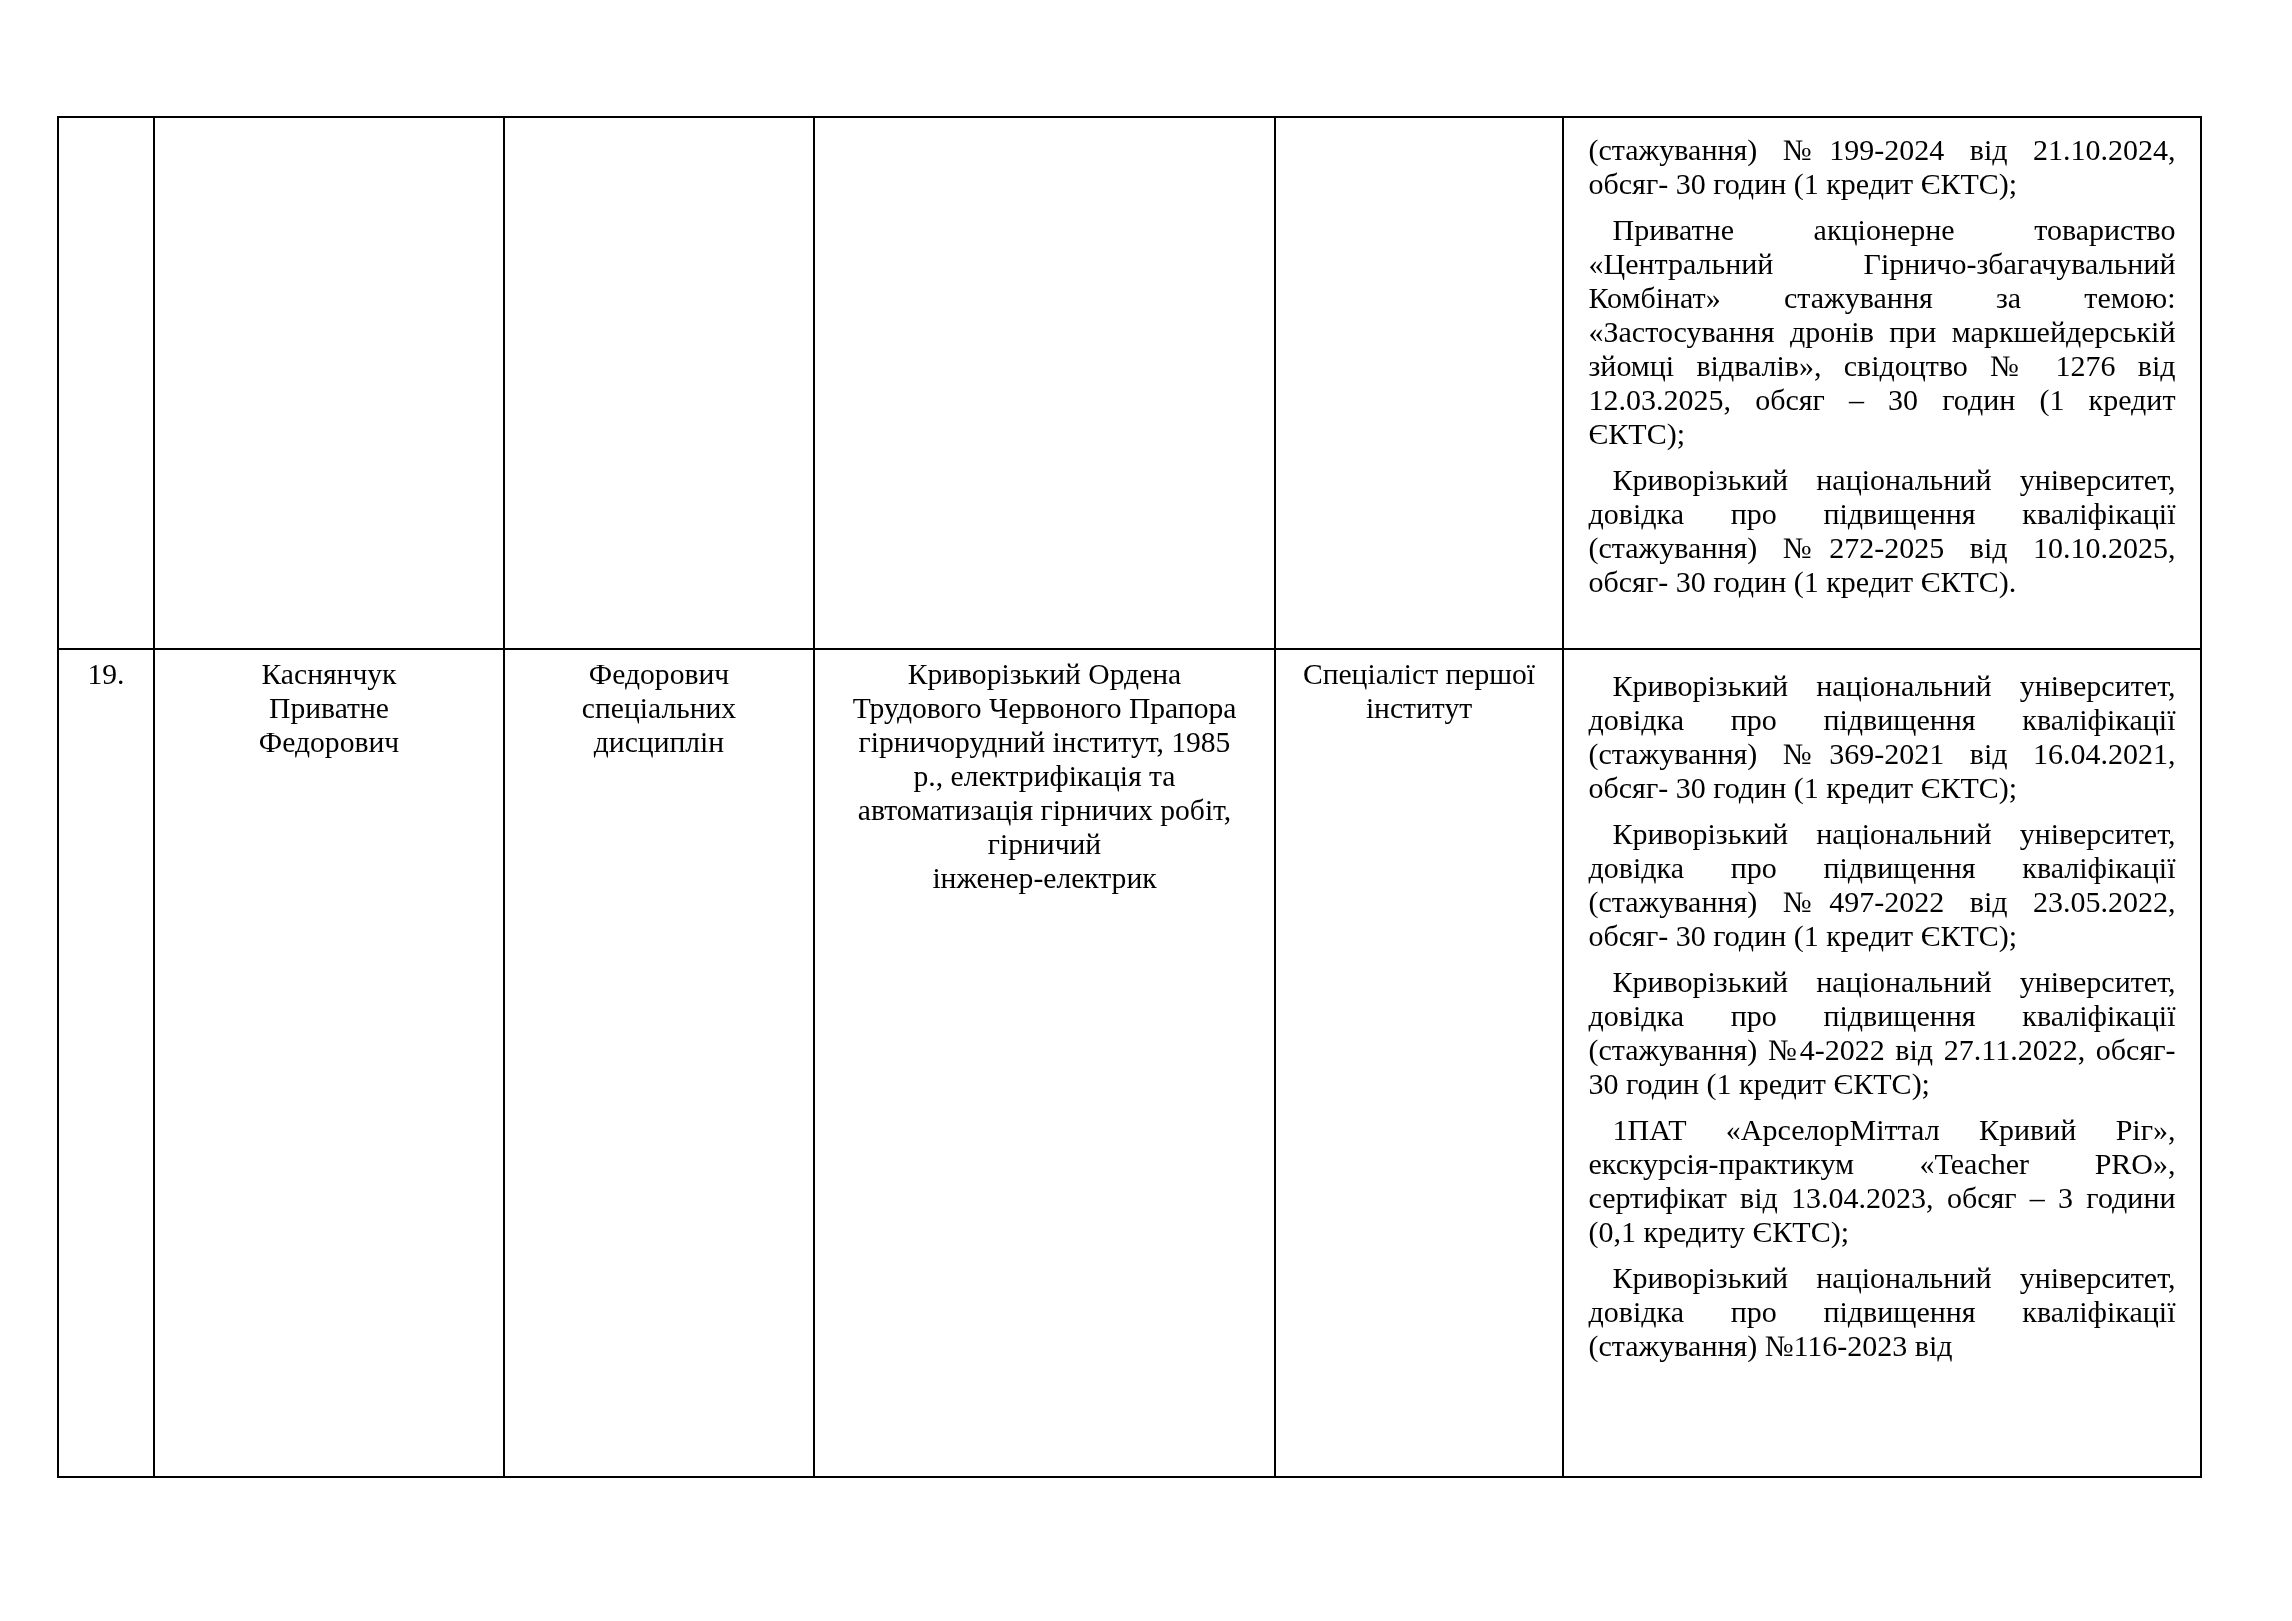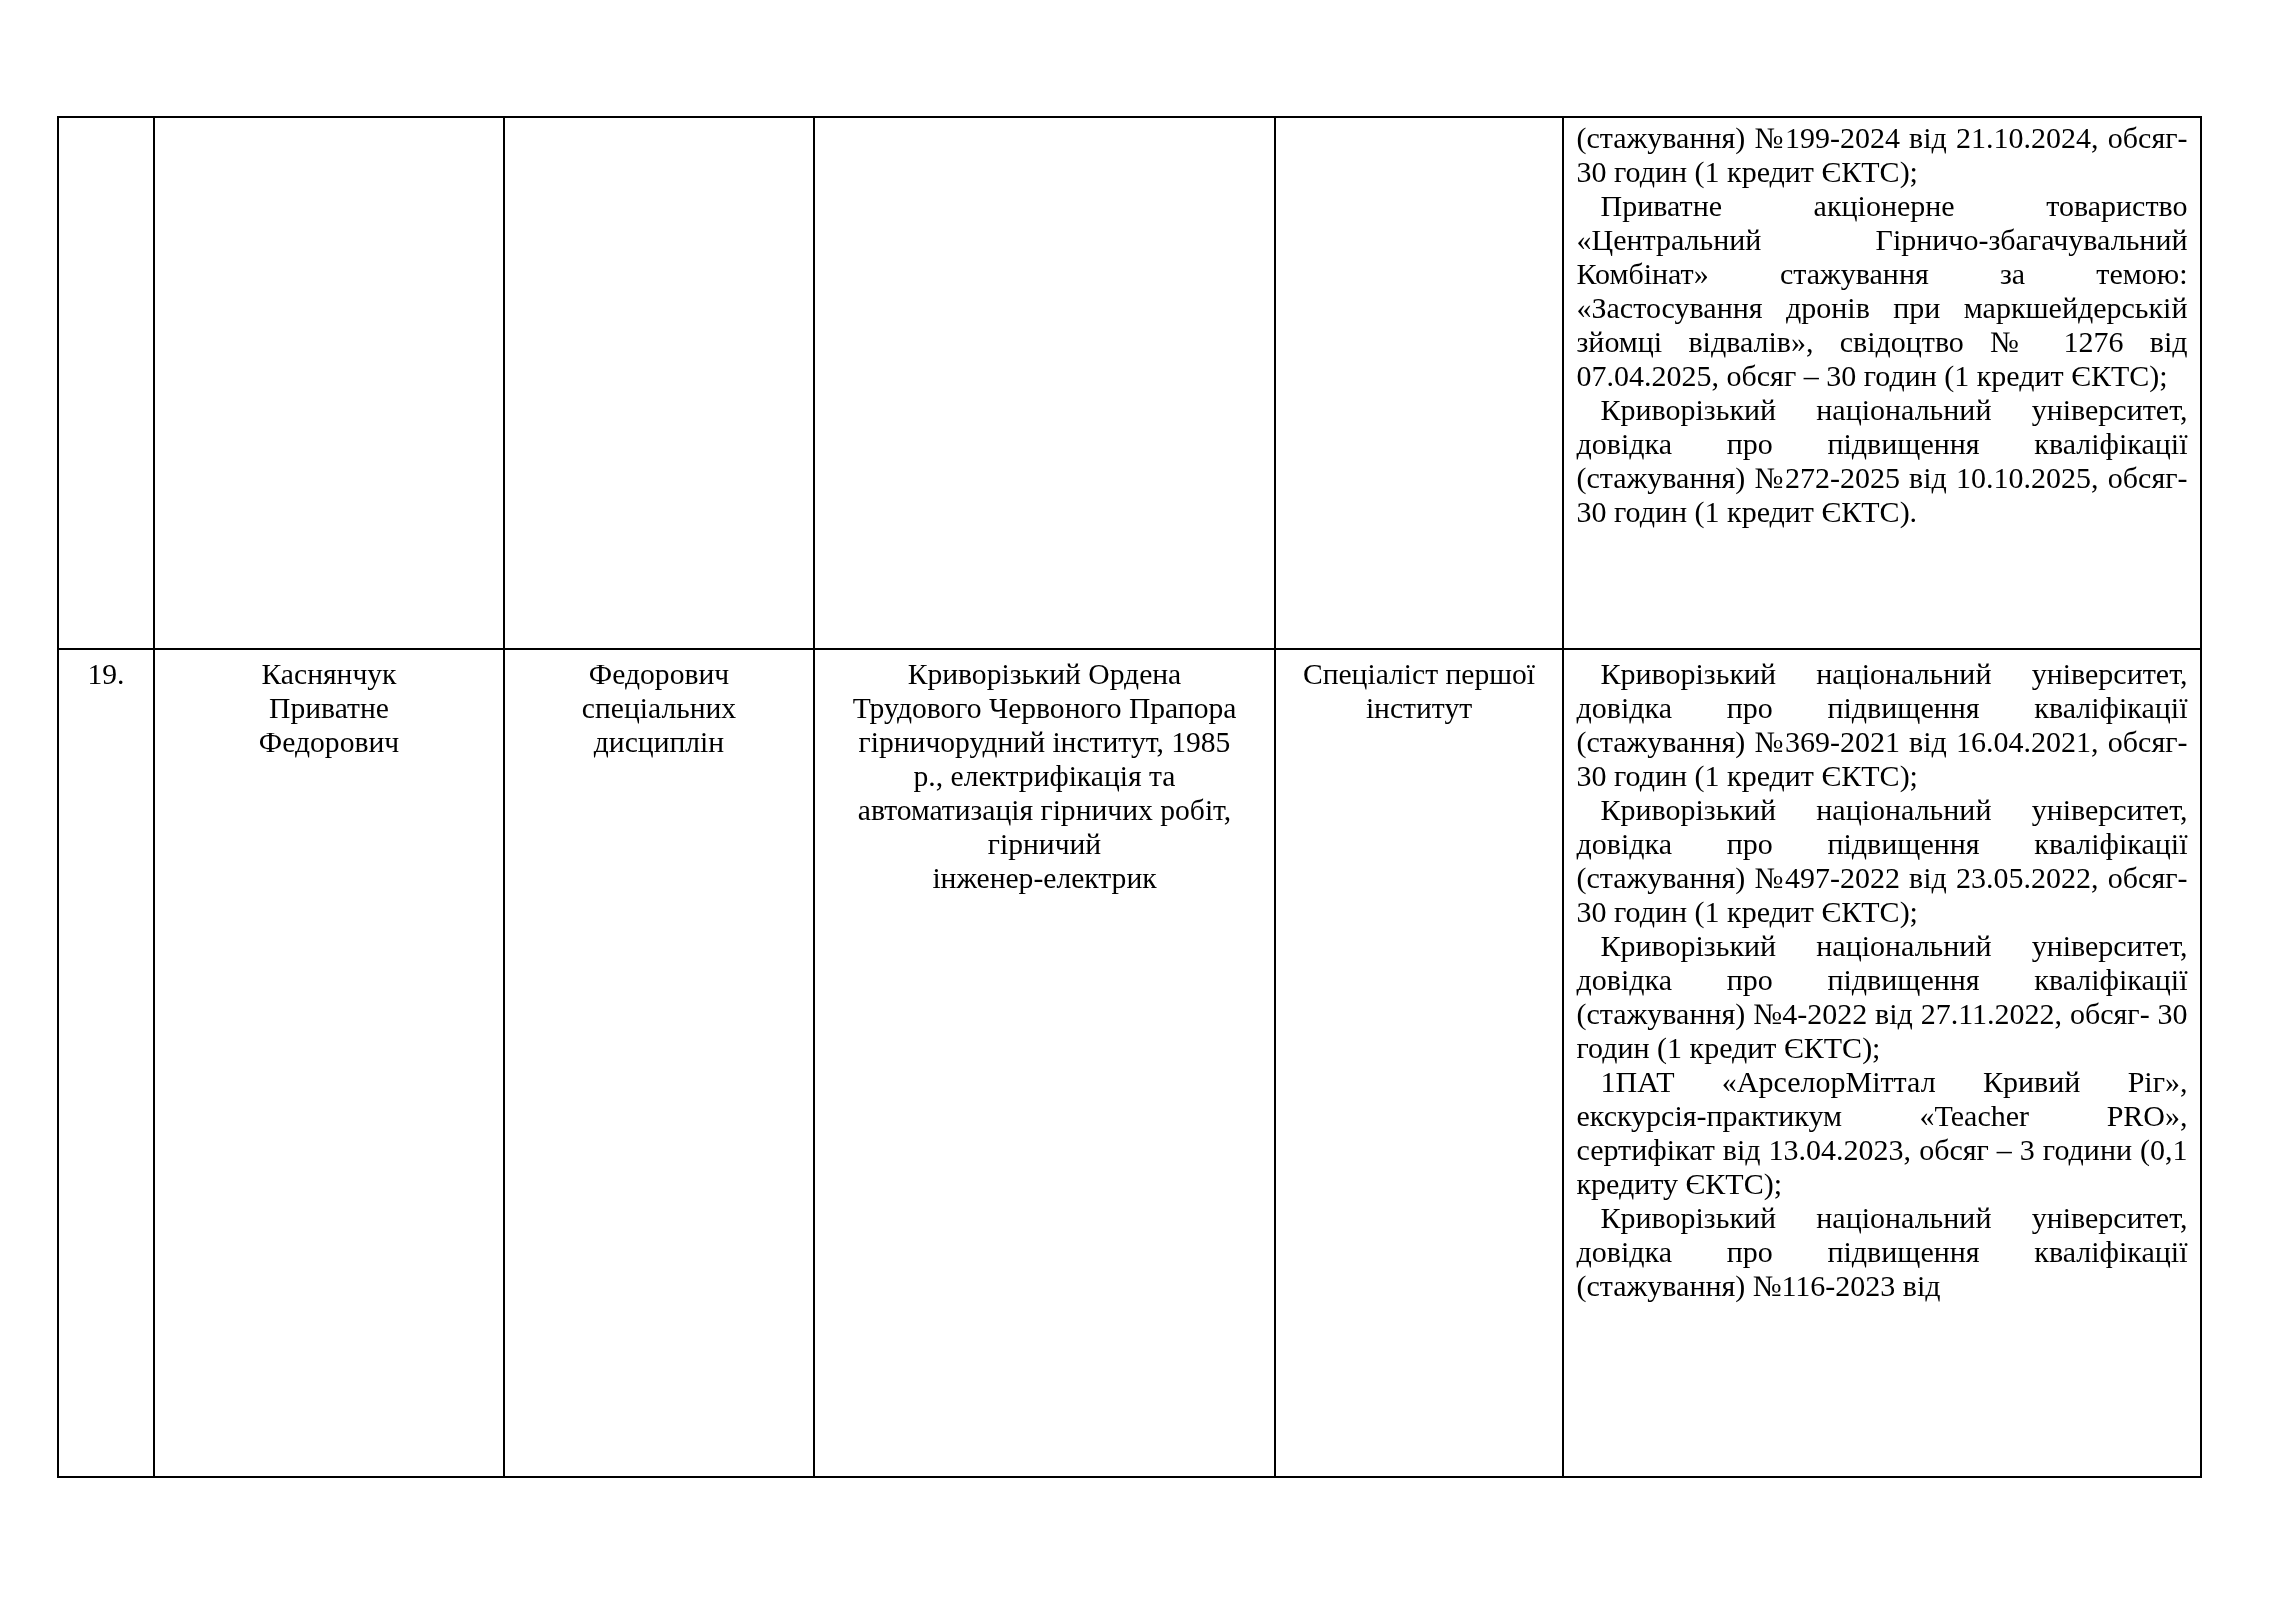--- a/index.html
+++ b/index.html
@@ -41,21 +41,21 @@
     padding: 7.2px 9px 0 9px;
   }
   
   .qual {
     font-size: 30px;
     line-height: 34px;
     text-align: justify;
     padding: 0 12.5px;
   }
   .qual p {
-    margin: 0;
+    margin: 12px;
     text-indent: 24px;
   }
   .qual p.no-indent {
     text-indent: 0;
   }
   .row-cont .qual { padding-top: 2.7px; height: 519px; }
   .row-19 .qual  { padding-top: 7.2px; height: 816px; }
   .row-19 .center-text { height: 819px; }
   .row-cont .center-empty { height: 523px; }
 </style>
@@ -85,21 +85,21 @@
     </td>
     <td class="cell">
       <div class="clip center-text center-empty"></div>
     </td>
     <td class="cell">
       <div class="clip center-text center-empty"></div>
     </td>
     <td class="cell">
       <div class="clip qual">
         <p class="no-indent">(стажування) №199-2024 від 21.10.2024, обсяг- 30 годин (1 кредит ЄКТС);</p>
-        <p>Приватне акціонерне товариство «Центральний Гірничо-збагачувальний Комбінат» стажування за темою: «Застосування дронів при маркшейдерській зйомці відвалів», свідоцтво № 1276 від 07.04.2025, обсяг – 30 годин (1 кредит ЄКТС);</p>
+        <p>Приватне акціонерне товариство «Центральний Гірничо-збагачувальний Комбінат» стажування за темою: «Застосування дронів при маркшейдерській зйомці відвалів», свідоцтво № 1276 від 12.03.2025, обсяг – 30 годин (1 кредит ЄКТС);</p>
         <p>Криворізький національний університет, довідка про підвищення кваліфікації (стажування) №272-2025 від 10.10.2025, обсяг- 30 годин (1 кредит ЄКТС).</p>
       </div>
     </td>
   </tr>
 
   <tr class="row-19" style="height:828px;">
     <td class="cell">
       <div class="clip center-text">19.</div>
     </td>
     <td class="cell">

